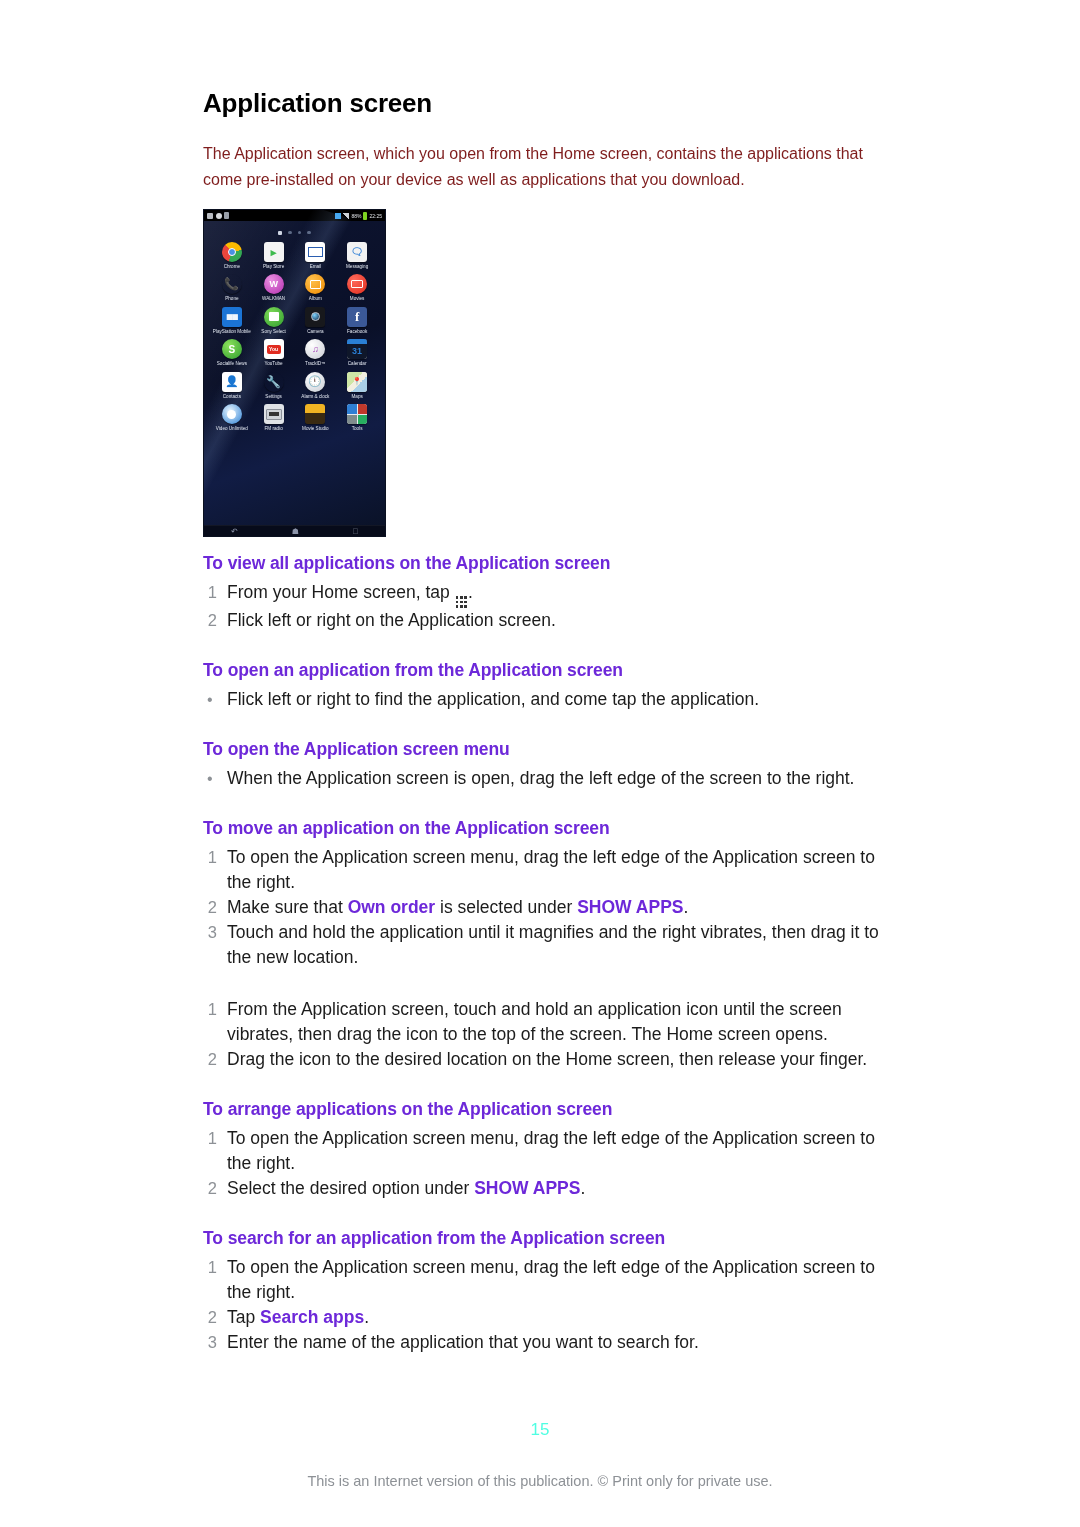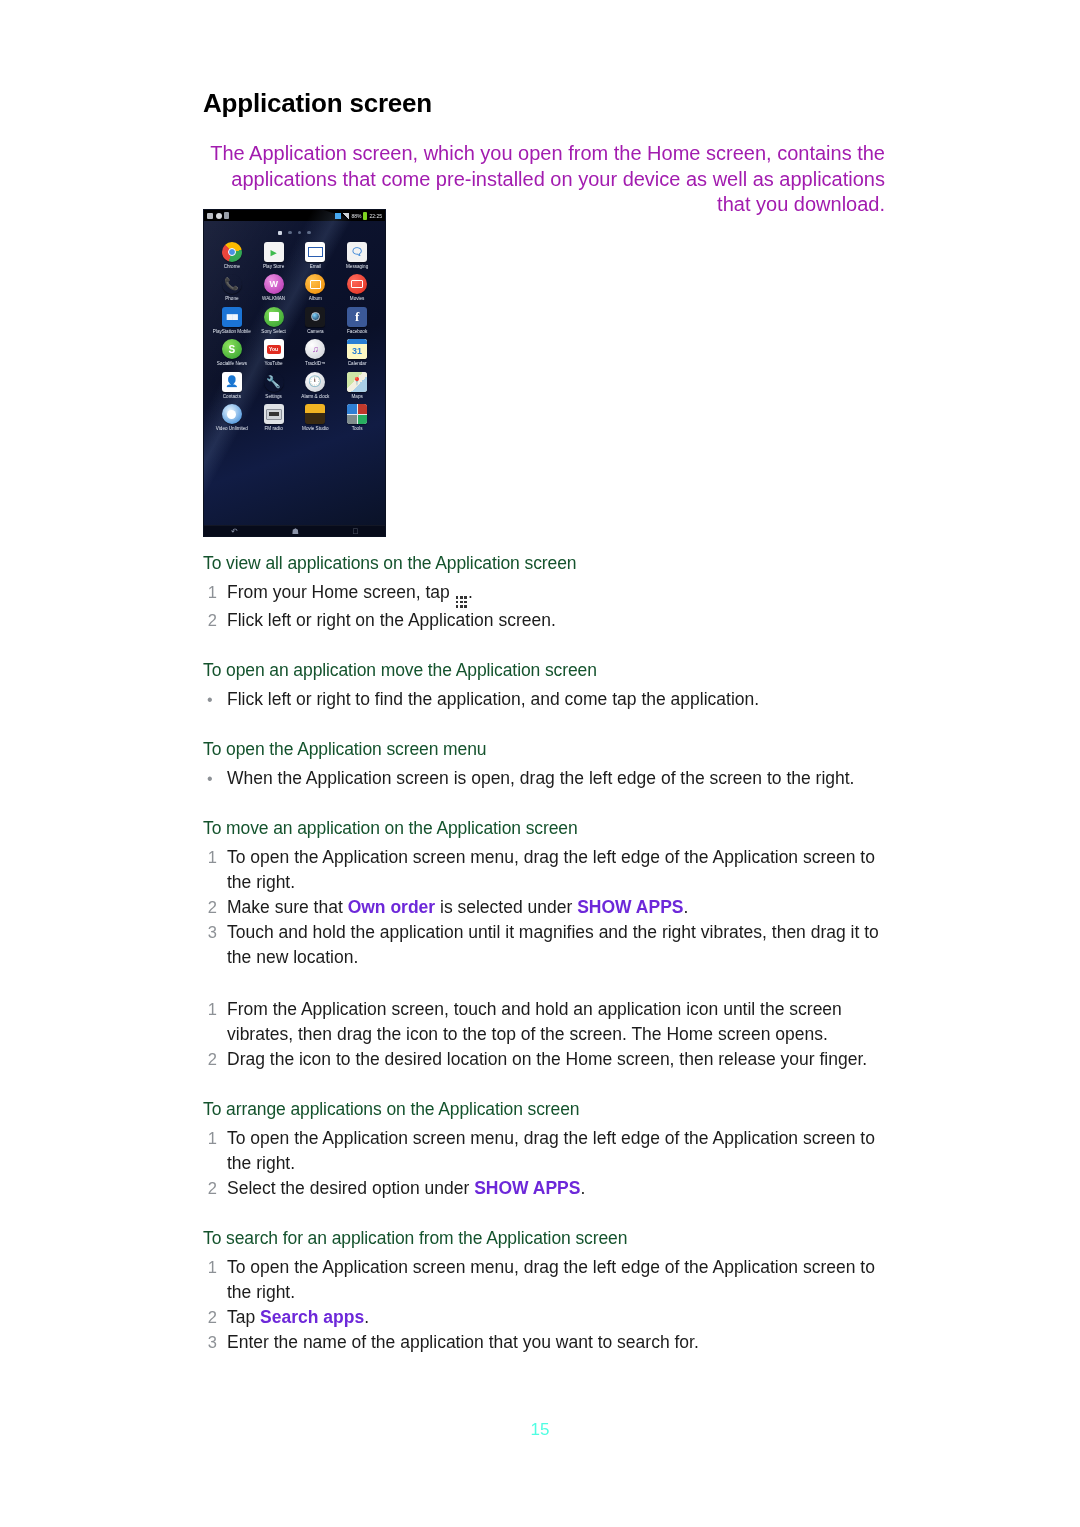--- a/index.html
+++ b/index.html
@@ -33,26 +33,25 @@
 
   h1.page-title {
     font-size: 26px;
     font-weight: bold;
     letter-spacing: -0.2px;
     margin: 0 0 22px 0;
     color: #000;
   }
 
   p.intro {
-    font-size: 20px;
+    font-size: 16px;
     line-height: 25.5px;
     margin: 0 0 0 0;
-    color: #a21caf;
+    color: #7f1d1d;
     max-width: 682px;
-    text-align: right;
   }
 
   
   .figure {
     position: absolute;
     left: 203px;
     top: 209px;
     width: 183px;
     height: 328px;
     background: #050a18;
@@ -150,22 +149,22 @@
 
   
   .procs {
     position: absolute;
     left: 203px;
     top: 553px;
     width: 690px;
   }
   h2.proc-title {
     font-size: 17.5px;
-    font-weight: normal;
-    color: #14532d;
+    font-weight: bold;
+    color: #6d28d9;
     margin: 0 0 6px 0;
     letter-spacing: -0.1px;
   }
   .proc { margin-bottom: 27px; }
   .proc:last-child { margin-bottom: 0; margin-top: 8px; }
 
   ol.steps, ul.steps {
     list-style: none;
     margin: 0; padding: 0;
   }
@@ -341,21 +340,21 @@
             <span class="lb">YouTube</span>
           </div>
           <div class="app">
             <span class="ic" style="background: radial-gradient(circle at 35% 30%, rgb(255, 255, 255), rgb(201, 204, 212));">
               <span style="color:#a13fb5;font-size:9px;font-weight:bold">♫</span>
             </span>
             <span class="lb">TrackID™</span>
           </div>
           <div class="app">
             <span class="ic sq" style="background: rgb(255, 255, 255);">
-              <span style="display:block;width:100%;height:100%;background:#fef9c3">
+              <span style="display:block;width:100%;height:100%;background:#0f172a">
                 <span style="display:block;height:5px;background:#2a7fd4"></span>
                 <span style="display:block;color:#2a7fd4;font-size:9px;font-weight:bold;line-height:14px;text-align:center">31</span>
               </span>
             </span>
             <span class="lb">Calendar</span>
           </div>
           <div class="app">
             <span class="ic sq" style="background: rgb(255, 255, 255);">
               <span style="color:#b03a2e;font-size:11px;line-height:11px">👤</span>
             </span>
@@ -434,21 +433,21 @@
                 <i></i>
                 <i></i>
                 <i></i>
                 <i></i>
                 <i></i>
               </span><span>.</span></span></li>
           <li class="step"><span class="num">2</span><span><span>Flick left or right on the Application screen.</span></span></li>
         </ol>
       </section>
       <section class="proc">
-        <h2 class="proc-title">To open an application move the Application screen</h2>
+        <h2 class="proc-title">To open an application from the Application screen</h2>
         <ul class="steps">
           <li class="step"><span class="bul">•</span><span><span>Flick left or right to find the application, and come tap the application.</span></span></li>
         </ul>
       </section>
       <section class="proc">
         <h2 class="proc-title">To open the Application screen menu</h2>
         <ul class="steps">
           <li class="step"><span class="bul">•</span><span><span>When the Application screen is open, drag the left edge of the screen to the right.</span></span></li>
         </ul>
       </section>
@@ -477,14 +476,15 @@
         <h2 class="proc-title">To search for an application from the Application screen</h2>
         <ol class="steps">
           <li class="step"><span class="num">1</span><span><span>To open the Application screen menu, drag the left edge of the Application screen to the right.</span></span></li>
           <li class="step"><span class="num">2</span><span><span>Tap </span><b>Search apps</b><span>.</span></span></li>
           <li class="step"><span class="num">3</span><span><span>Enter the name of the application that you want to search for.</span></span></li>
         </ol>
       </section>
     </div>
 
   <div class="pagenum">15</div>
+  <div class="footnote">This is an Internet version of this publication. © Print only for private use.</div>
 
 </div>
 
 </body></html>

